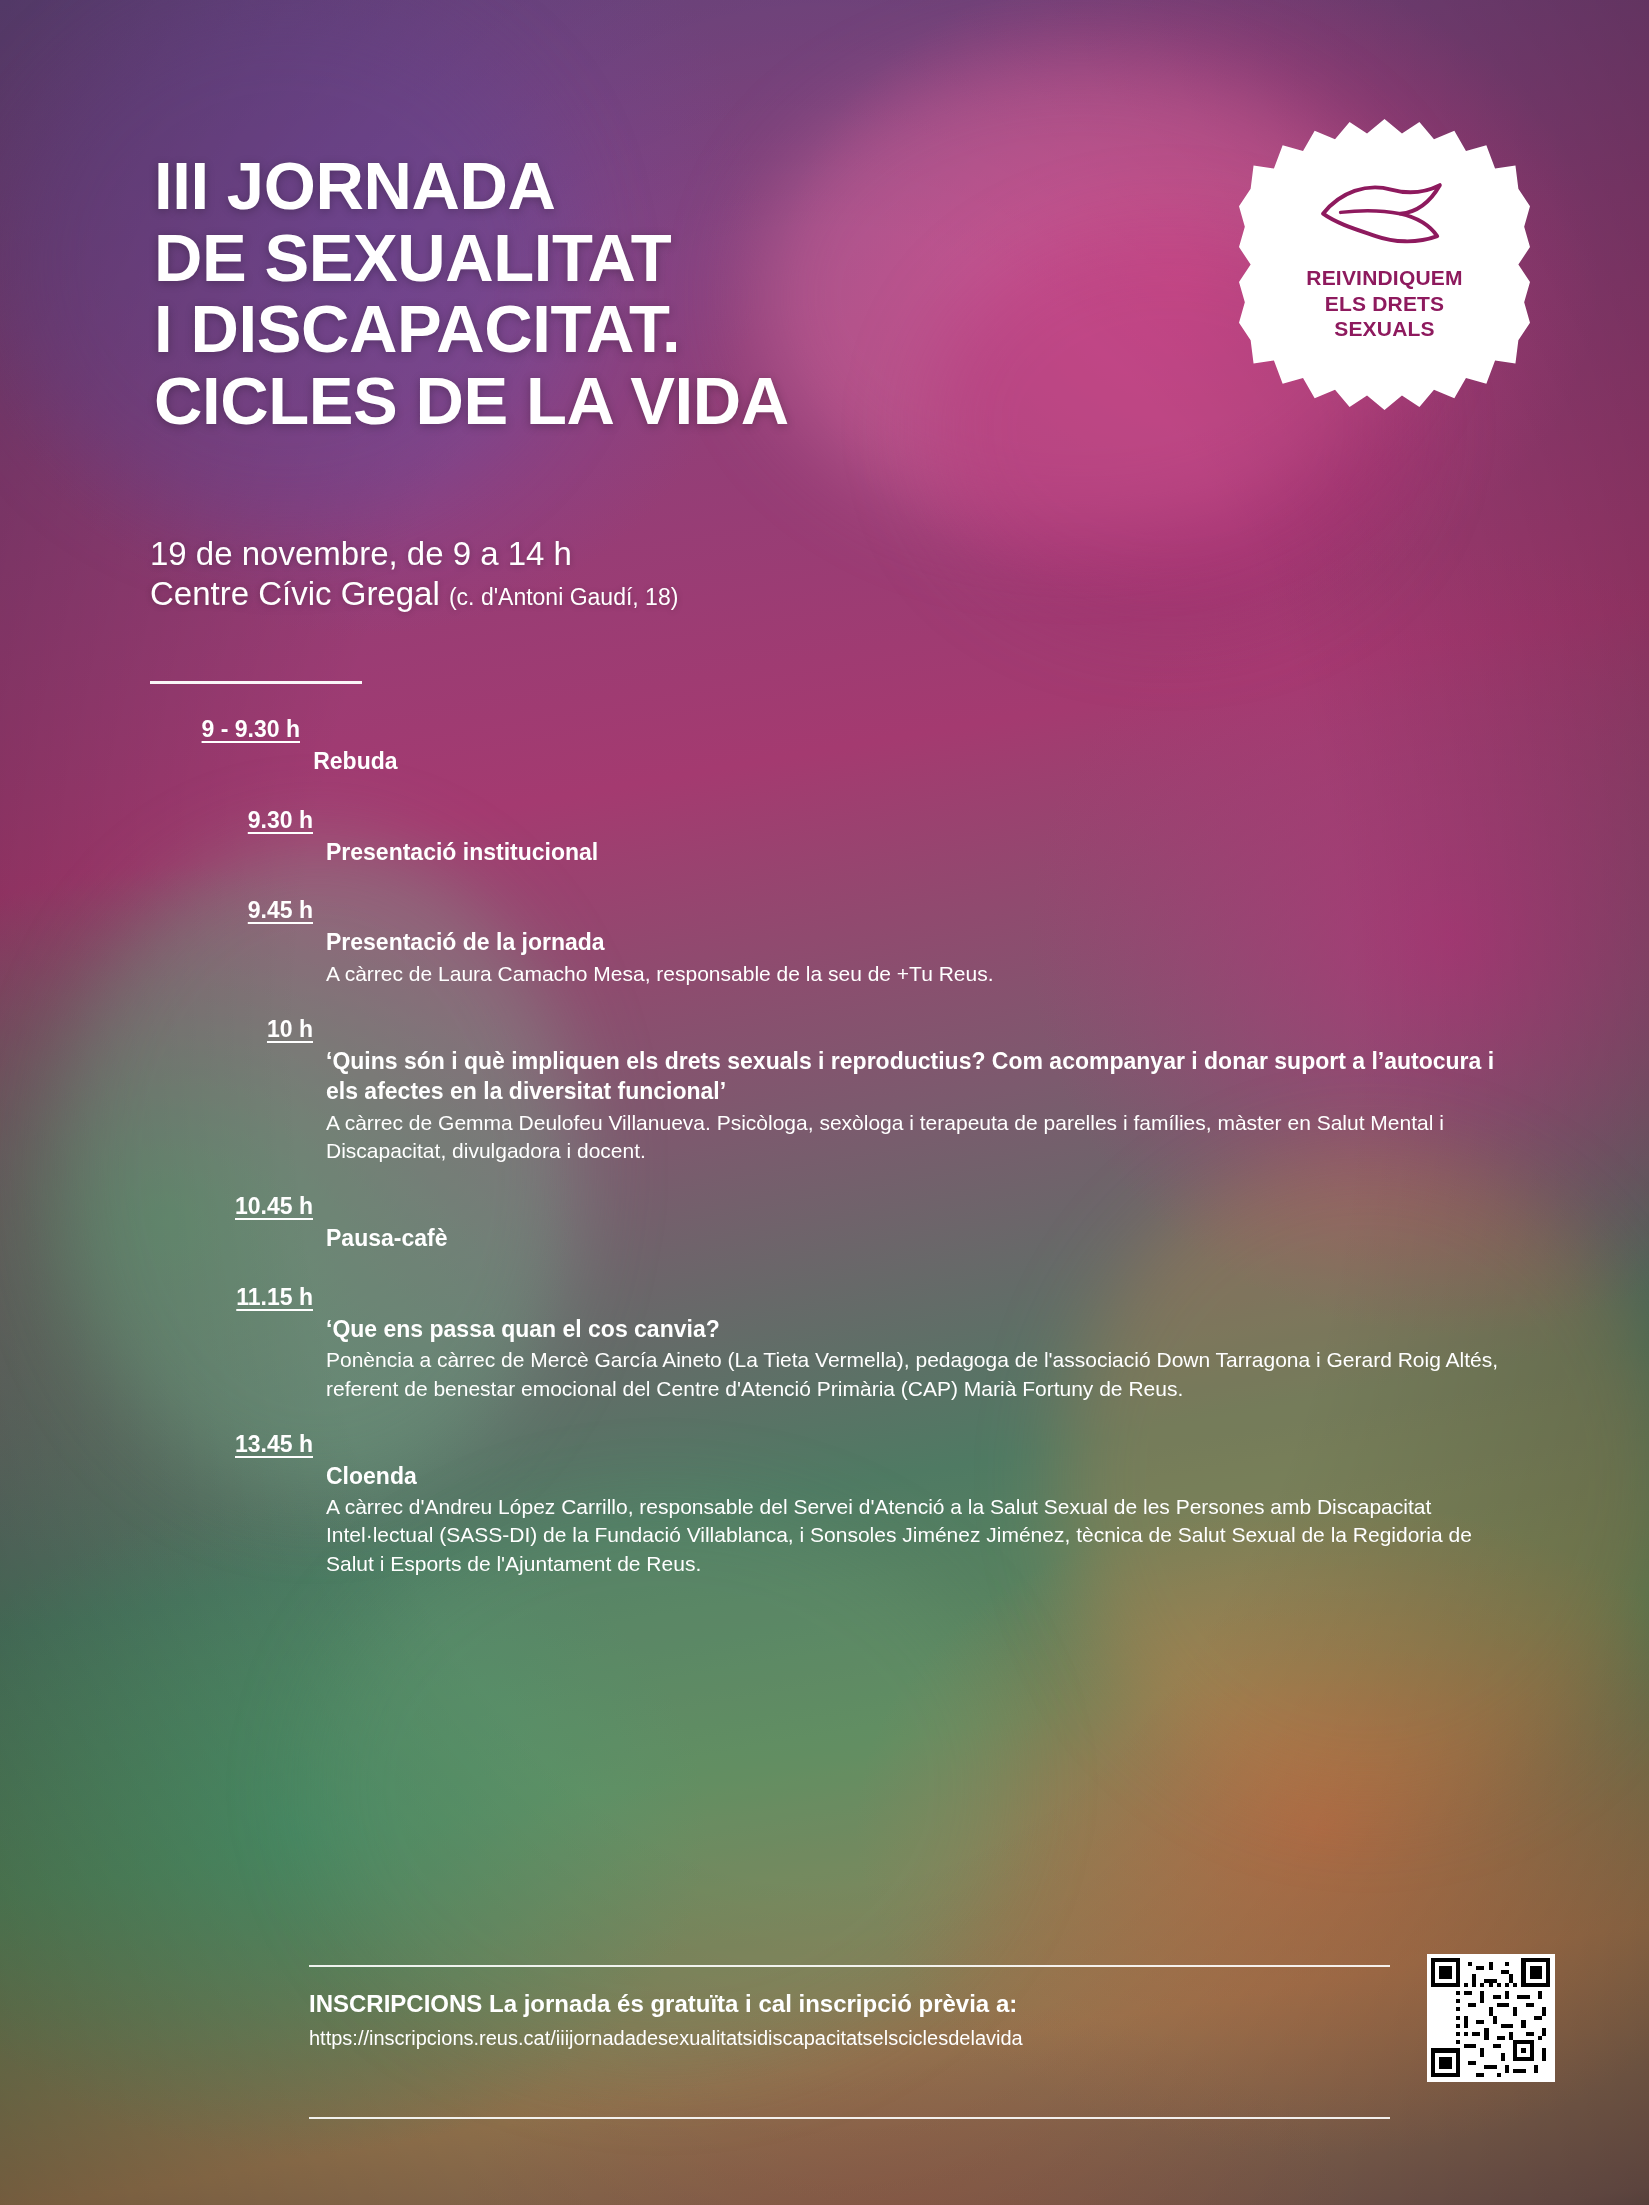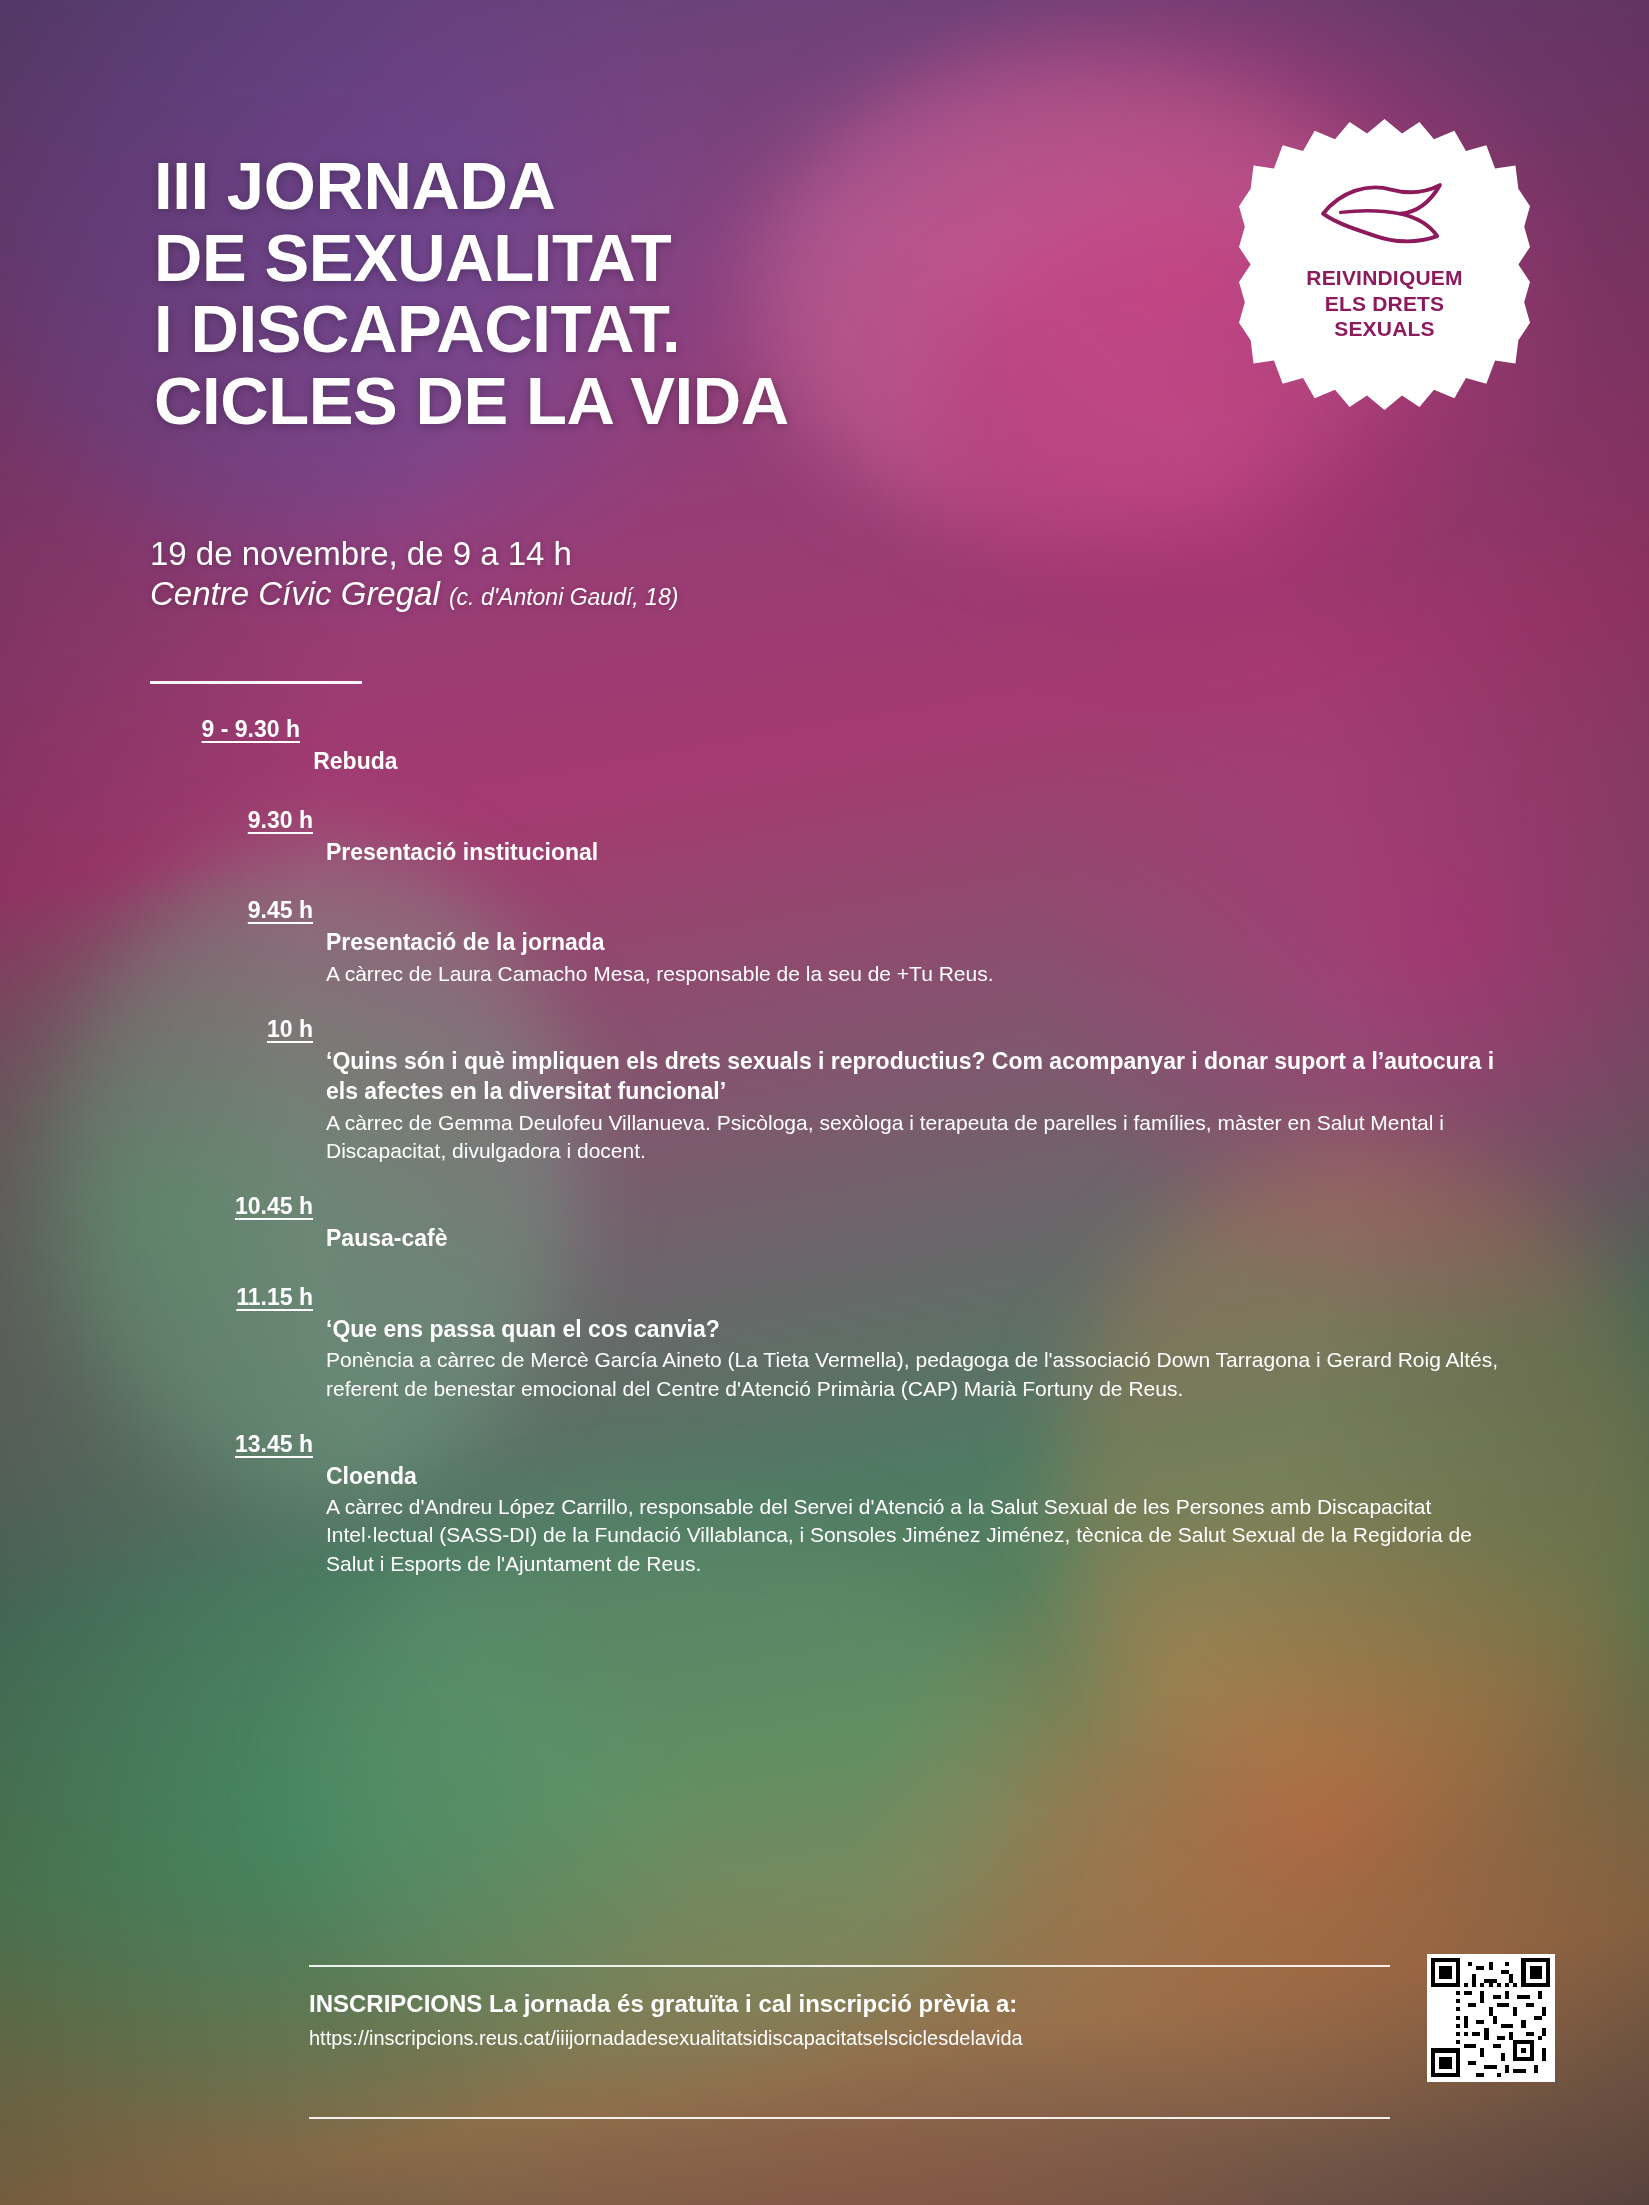--- a/index.html
+++ b/index.html
@@ -78,21 +78,20 @@
     font-size: 33px;
     line-height: 1.22;
     font-weight: normal;
     text-shadow: 0 1.3px 6.2px rgba(0,0,0,0.22);
   }
   .subtitle-2 {
     font-size: 33px;
     line-height: 1.22;
     font-weight: normal;
     text-shadow: 0 1.3px 6.2px rgba(0,0,0,0.22);
-    font-style: italic;
   }
   .subtitle-2 .venue-note {
     font-size: 23px;
   }
 
   .rule-short {
     position: absolute;
     left: 150px;
     top: 681px;
     width: 212px;

